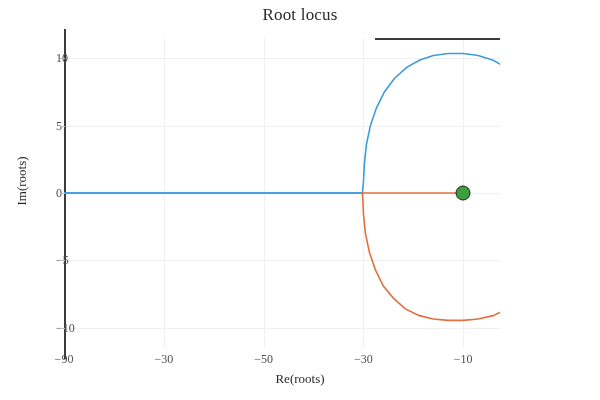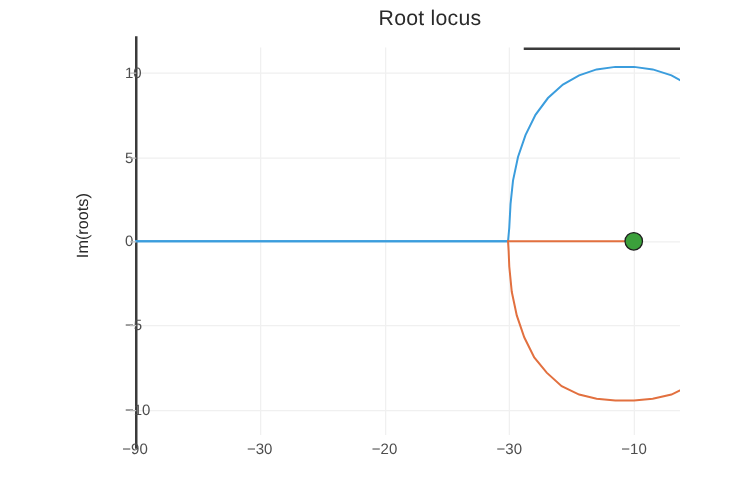--- a/index.html
+++ b/index.html
@@ -5,23 +5,22 @@
   html, body {
     margin: 0;
     padding: 0;
     background: #ffffff;
   }
   #figure {
     position: relative;
     width: 500px;
     height: 400px;
     background: #ffffff;
-    font-family: Liberation Sans, sans-serif;
+    font-family: Liberation Serif, serif;
     overflow: hidden;
-    margin-left: 44px;
   }
   #plot-title {
     position: absolute;
     left: 0;
     top: 5px;
     width: 600px;
     text-align: center;
     font-size: 17px;
     color: #2a2a2a;
     letter-spacing: 0.2px;
@@ -162,20 +161,21 @@
   }
 </style>
 </head>
 <body>
 
 <div id="figure">
 
   <div id="plot-title">Root locus</div>
 
   <div id="ylabel">Im(roots)</div>
+  <div id="xlabel">Re(roots)</div>
 
   <div id="plot-area">
     <div id="grid-layer">
         <div class="gridline-v" style="left: 0px;"></div>
         <div class="gridline-v" style="left: 99.8058px;"></div>
         <div class="gridline-v" style="left: 199.612px;"></div>
         <div class="gridline-v" style="left: 299.417px;"></div>
         <div class="gridline-v" style="left: 399.223px;"></div>
         <div class="gridline-v" style="left: 499.029px;"></div>
         <div class="gridline-h" style="top: 20.2174px;"></div>
@@ -199,21 +199,21 @@
           </svg></div>
         <div class="marker-pole" style="left: 497.033px; top: 168.478px;"><svg width="22" height="22" viewBox="0 0 22 22">
             <path d="M4 4 L18 18 M18 4 L4 18" stroke="#cb85d8" stroke-width="1.8" fill="none"></path>
           </svg></div>
       </div>
   </div>
 
   <div id="tick-layer">
       <div class="tick-label-x" style="left: 64px;">−90</div>
       <div class="tick-label-x" style="left: 163.806px;">−30</div>
-      <div class="tick-label-x" style="left: 263.612px;">−20</div>
+      <div class="tick-label-x" style="left: 263.612px;">−50</div>
       <div class="tick-label-x" style="left: 363.417px;">−30</div>
       <div class="tick-label-x" style="left: 463.223px;">−10</div>
       <div class="tick-label-x" style="left: 563.029px;">0</div>
       <div class="tick-label-y" style="top: 58.2174px;">10</div>
       <div class="tick-mark-y" style="top: 58.2174px;"></div>
       <div class="tick-label-y" style="top: 125.609px;">5</div>
       <div class="tick-mark-y" style="top: 125.609px;"></div>
       <div class="tick-label-y" style="top: 193px;">0</div>
       <div class="tick-mark-y" style="top: 193px;"></div>
       <div class="tick-label-y" style="top: 260.391px;">−5</div>

